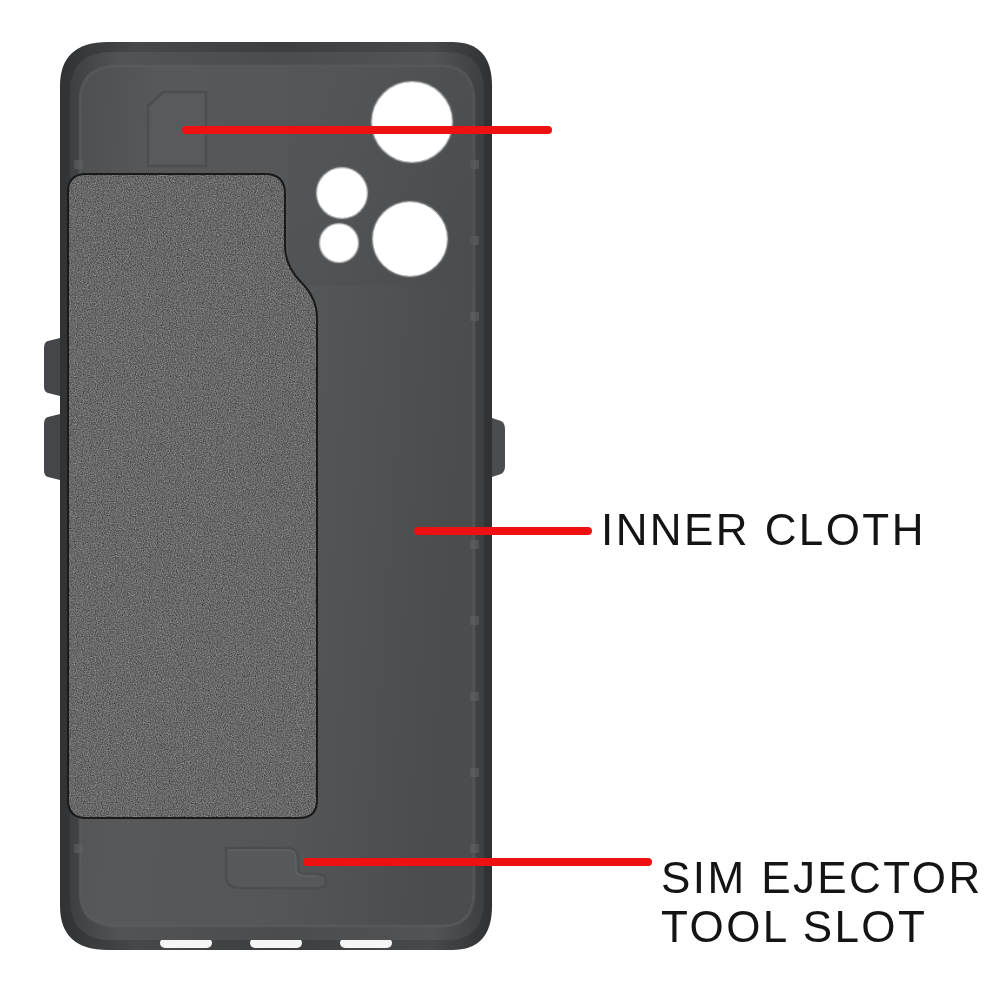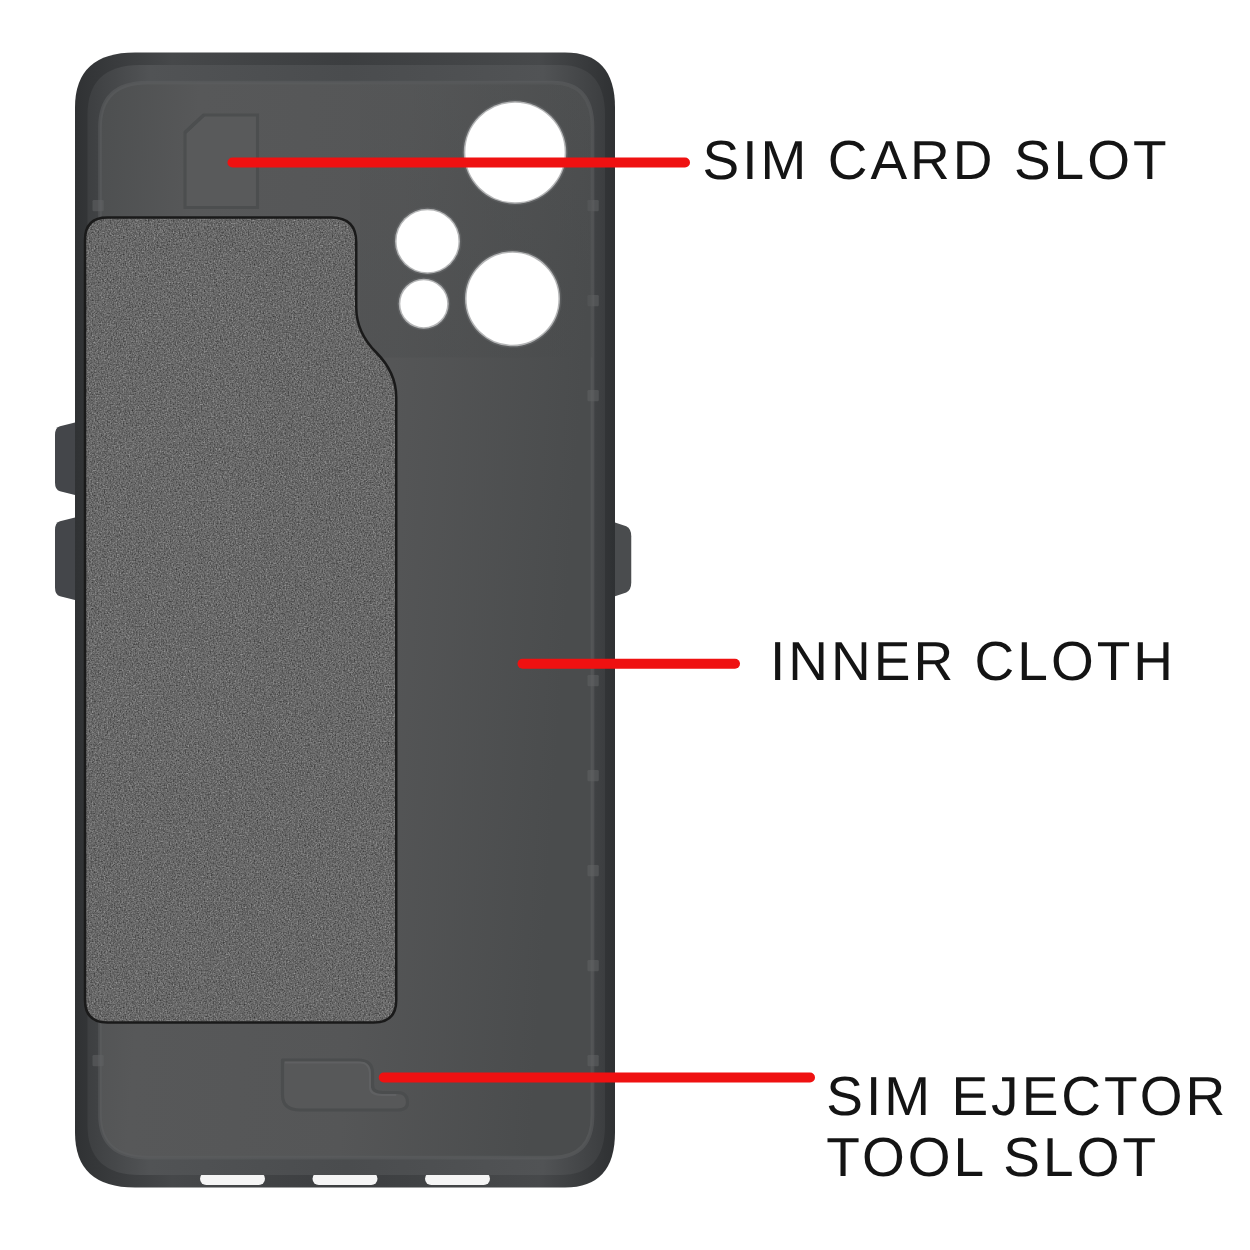--- a/index.html
+++ b/index.html
@@ -48,21 +48,20 @@
   #label-sim-card-slot {
     left: 562px;
     top: 104px;
     font-size: 44px;
   }
 
   #label-inner-cloth {
     left: 601px;
     top: 505px;
     font-size: 44px;
-    margin-left: 15px;
   }
 
   #label-sim-ejector-tool-slot {
     left: 661px;
     top: 833px;
     font-size: 44px;
     text-align: left;
     margin-top: 20px;
   }
 </style>
@@ -286,20 +285,19 @@
                L 317,876" fill="none" stroke="#626364" stroke-width="1.6" opacity="0.8"></path>
     </g>
 
     <g>
       <line x1="186" y1="130" x2="548" y2="130" stroke="#ef1111" stroke-width="8" stroke-linecap="round"></line>
       <line x1="418" y1="531" x2="588" y2="531" stroke="#ef1111" stroke-width="8" stroke-linecap="round"></line>
       <line x1="307" y1="862" x2="648" y2="862" stroke="#ef1111" stroke-width="8" stroke-linecap="round"></line>
     </g>
   </svg>
 
-  <div class="callout-label" id="label-sim-card-slot">SIM CARD SLOT</div>
 
   <div class="callout-label" id="label-inner-cloth">INNER CLOTH</div>
 
   <div class="callout-label" id="label-sim-ejector-tool-slot">SIM EJECTOR
 TOOL SLOT</div>
 
 </div>
 
 </body></html>

